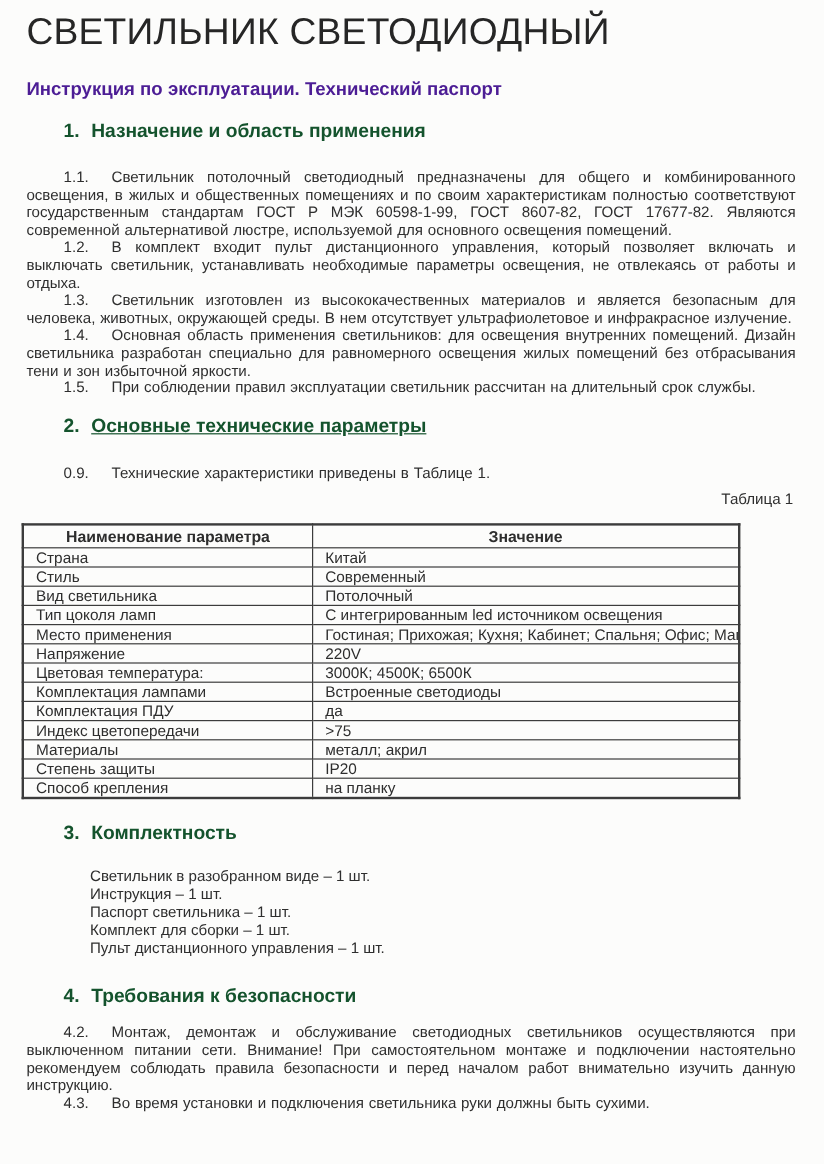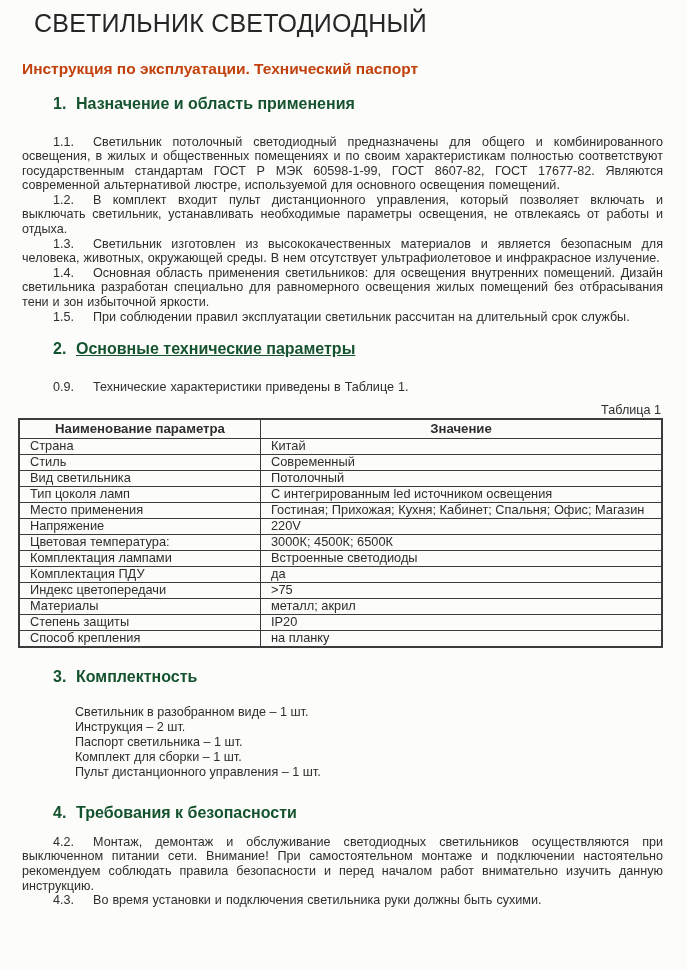--- a/index.html
+++ b/index.html
@@ -6,25 +6,25 @@
   body {
     width:687px; height:970px;
     background:#fcfcfb;
     font-family:"Liberation Sans", sans-serif;
     color:#2e2e2e;
     overflow:hidden;
   }
   .page { padding:8px 24px 0 22px; }
 
   .doc-title {
-    font-size:25px; font-weight:400; line-height:1.1;
-    margin:2px 0 0 12px; letter-spacing:0.2px; color:#262626;
+    font-size:31px; font-weight:400; line-height:1.1;
+    margin:2px 0 0 0; letter-spacing:0.2px; color:#262626;
   }
   .doc-subtitle {
-    margin-top:22px; font-size:15.5px; font-weight:700; color:#c2410c;
+    margin-top:22px; font-size:15.5px; font-weight:700; color:#4c1d95;
   }
 
   .sec-heading {
     padding-left:31px; font-size:16px; font-weight:700; color:#14532d;
     line-height:17px;
   }
   .sec-heading .hnum { display:inline-block; width:23px; }
 
   .para-block { margin-top:23px; }
   .para {
@@ -39,21 +39,21 @@
   .h-sec2 { margin-top:16px;text-decoration:underline; }
   .h-sec3 { margin-top:20px; }
   .h-sec4 { margin-top:24px; }
 
   .table-caption {
     margin-top:9px; text-align:right; font-size:12.6px; line-height:13px;
     padding-right:2px;
   }
   table.spec-table {
     border-collapse:collapse; table-layout:fixed;
-    width:645px; margin-left:-4px; margin-top:1px;
+    width:599px; margin-left:-4px; margin-top:13px;
     border:2px solid #3c3c3c;
   }
   .spec-table th, .spec-table td {
     border:1px solid #3c3c3c; font-size:12.8px; overflow:hidden; white-space:nowrap;
   }
   .spec-table th {
     height:18px; font-weight:700; text-align:center; padding:0 4px; font-size:13.2px;
   }
   .spec-table td { height:15px; line-height:14px; padding:0 6px 0 10px; font-weight:400; }
   .spec-table .col-name { width:232px; }
@@ -151,21 +151,21 @@
           <td>на планку</td>
         </tr>
     </tbody>
   </table>
 
   <div class="sec-heading h-sec3">
     <span class="hnum">3.</span><span>Комплектность</span>
   </div>
   <div class="kit-list">
     <div class="kit-item">Светильник в разобранном виде – 1 шт.</div>
-    <div class="kit-item">Инструкция – 2 шт.</div>
+    <div class="kit-item">Инструкция – 1 шт.</div>
     <div class="kit-item">Паспорт светильника – 1 шт.</div>
     <div class="kit-item">Комплект для сборки – 1 шт.</div>
     <div class="kit-item">Пульт дистанционного управления – 1 шт.</div>
   </div>
 
   <div class="sec-heading h-sec4">
     <span class="hnum">4.</span><span>Требования к безопасности</span>
   </div>
   <div class="para-block" style="margin-top:14px;">
     <p class="para"><span class="pnum">4.2.</span><span>Монтаж, демонтаж и обслуживание светодиодных светильников осуществляются при выключенном питании сети. Внимание! При самостоятельном монтаже и подключении настоятельно рекомендуем соблюдать правила безопасности и перед началом работ внимательно изучить данную инструкцию.</span></p>

